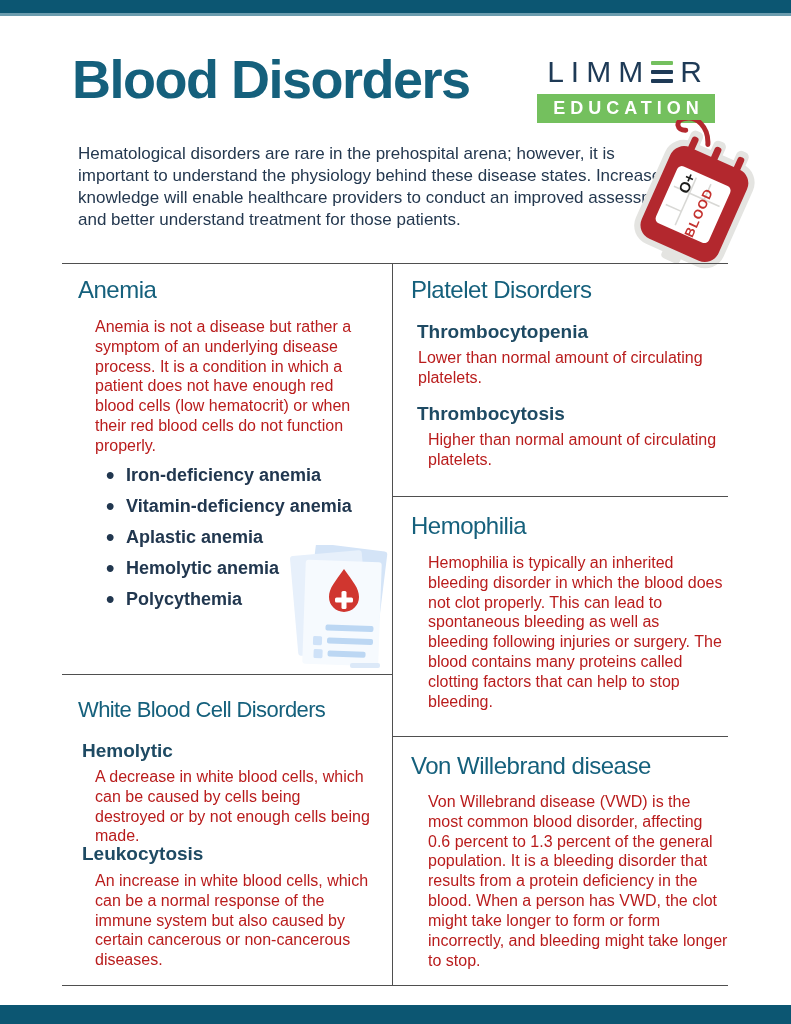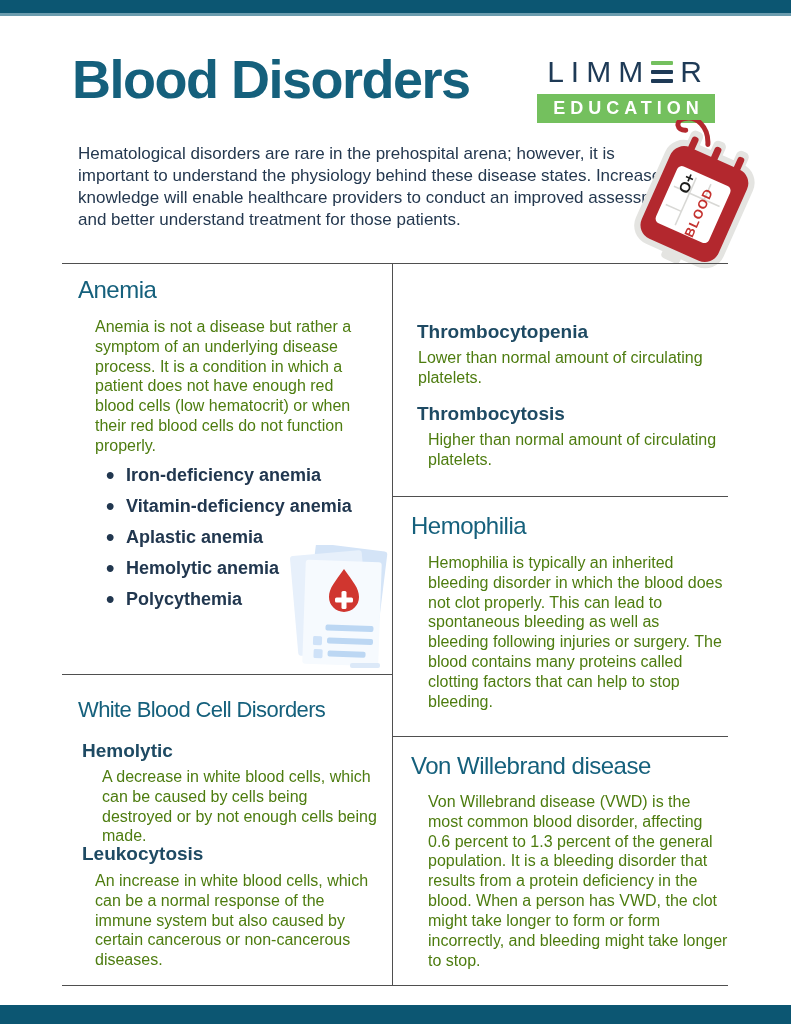--- a/index.html
+++ b/index.html
@@ -49,21 +49,21 @@
   .h-divider.left-1{left:0;top:410px;width:330px;}
   .h-divider.right-1{left:331px;top:232px;width:335px;}
   .h-divider.right-2{left:331px;top:472px;width:335px;}
 
   .section-heading{
     position:absolute;margin:0;font-weight:400;color:#15607c;
     font-size:24px;letter-spacing:-0.5px;line-height:1;
   }
   .section-heading.fit{font-size:22px;letter-spacing:-0.6px;}
   .body-text{
-    position:absolute;margin:0;font-size:16px;line-height:1.24;color:#4d7c0f;
+    position:absolute;margin:0;font-size:16px;line-height:1.24;color:#b91c1c;
   }
   .term{
     position:absolute;margin:0;font-size:19px;font-weight:700;color:#1e4a63;line-height:1;
   }
   .bullet-list{
     position:absolute;left:44px;top:202px;margin:0;padding:0;list-style:none;
   }
   .bullet-list li{
     position:relative;margin:0 0 13px 20px;font-size:18px;font-weight:700;color:#21374f;line-height:1;
   }
@@ -160,25 +160,26 @@
           <rect x="33" y="105" width="9" height="9" rx="1.5" fill="#cfe2f8"></rect>
           <rect x="47" y="106" width="38" height="6" rx="2" fill="#bcd7f3"></rect>
         </g>
         <rect x="68" y="118" width="30" height="5" rx="2" fill="#dce9f8"></rect>
       </svg>
     </div>
 
     <h2 class="section-heading fit" style="left:16px;top:435px;">White Blood Cell Disorders</h2>
 
     <h3 class="term" style="left:20px;top:477px;">Hemolytic</h3>
-    <p class="body-text" style="left:40px;top:503px;width:280px;">A decrease in white blood cells, which can be caused by cells being destroyed or by not enough cells being made.</p>
+    <p class="body-text" style="left:33px;top:503px;width:280px;">A decrease in white blood cells, which can be caused by cells being destroyed or by not enough cells being made.</p>
 
     <h3 class="term" style="left:20px;top:580px;">Leukocytosis</h3>
     <p class="body-text" style="left:33px;top:607px;width:288px;">An increase in white blood cells, which can be a normal response of the immune system but also caused by certain cancerous or non-cancerous diseases.</p>
 
+    <h2 class="section-heading" style="left:349px;top:14px;">Platelet Disorders</h2>
 
     <h3 class="term" style="left:355px;top:58px;">Thrombocytopenia</h3>
     <p class="body-text" style="left:356px;top:84px;width:300px;">Lower than normal amount of circulating platelets.</p>
 
     <h3 class="term" style="left:355px;top:140px;">Thrombocytosis</h3>
     <p class="body-text" style="left:366px;top:166px;width:300px;">Higher than normal amount of circulating platelets.</p>
 
     <h2 class="section-heading" style="left:349px;top:250px;">Hemophilia</h2>
     <p class="body-text" style="left:366px;top:289px;width:296px;">Hemophilia is typically an inherited bleeding disorder in which the blood does not clot properly. This can lead to spontaneous bleeding as well as bleeding following injuries or surgery. The blood contains many proteins called clotting factors that can help to stop bleeding.</p>
 

